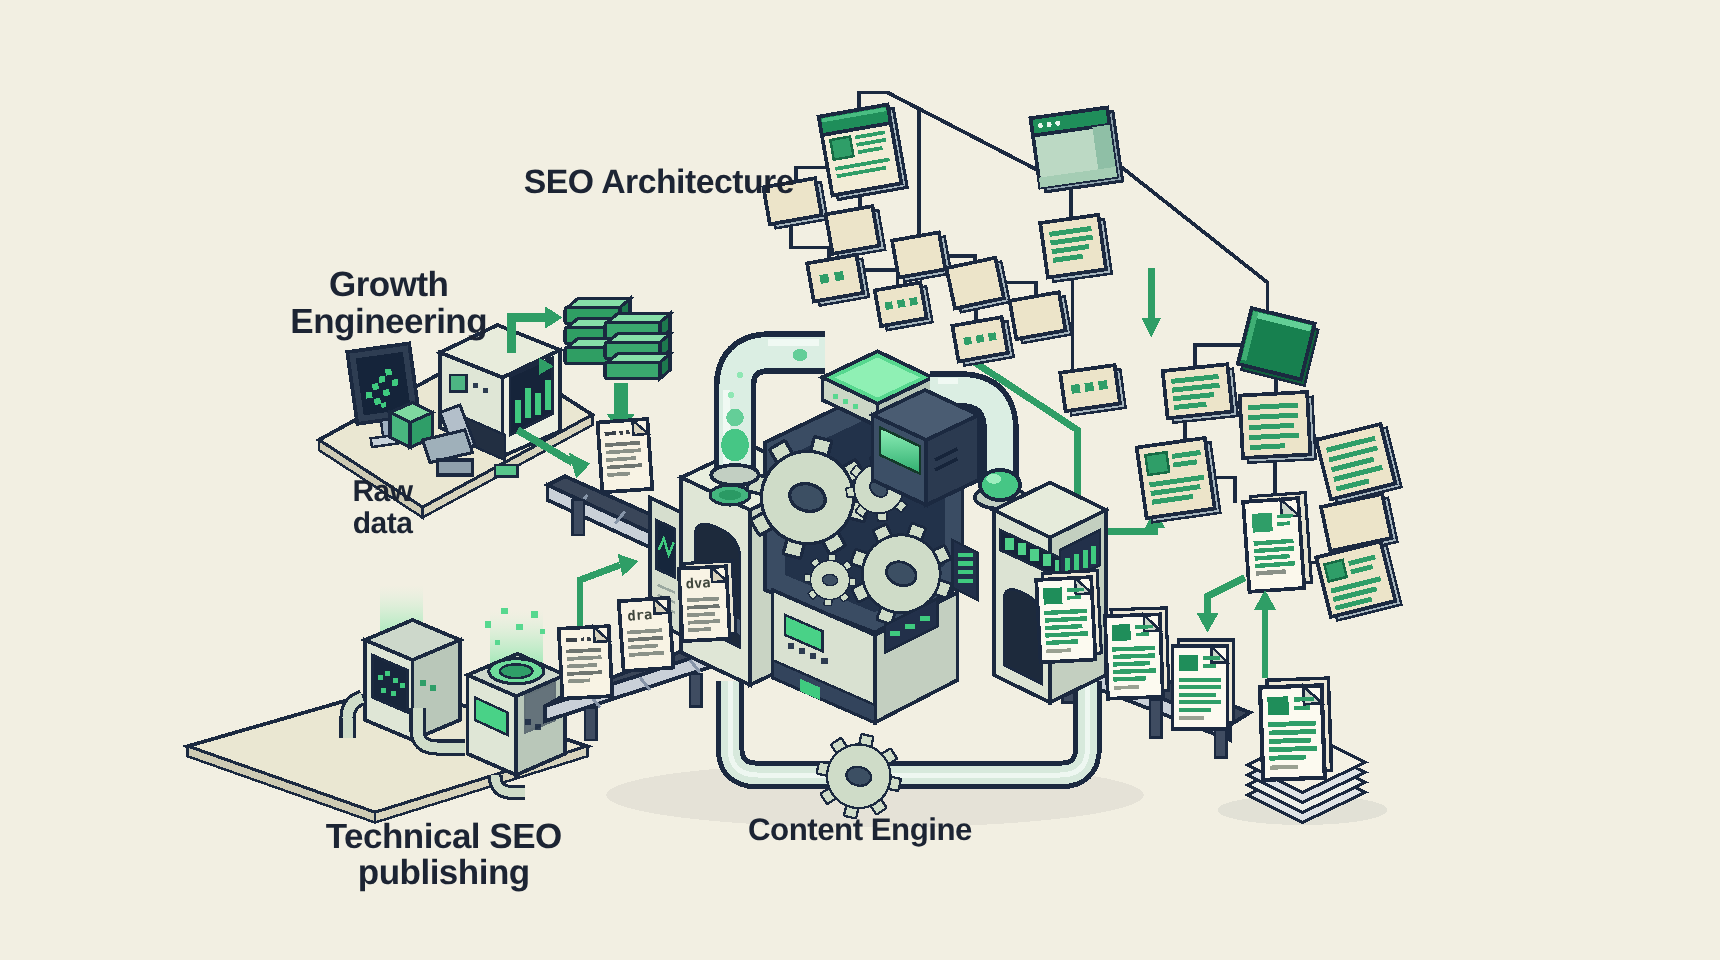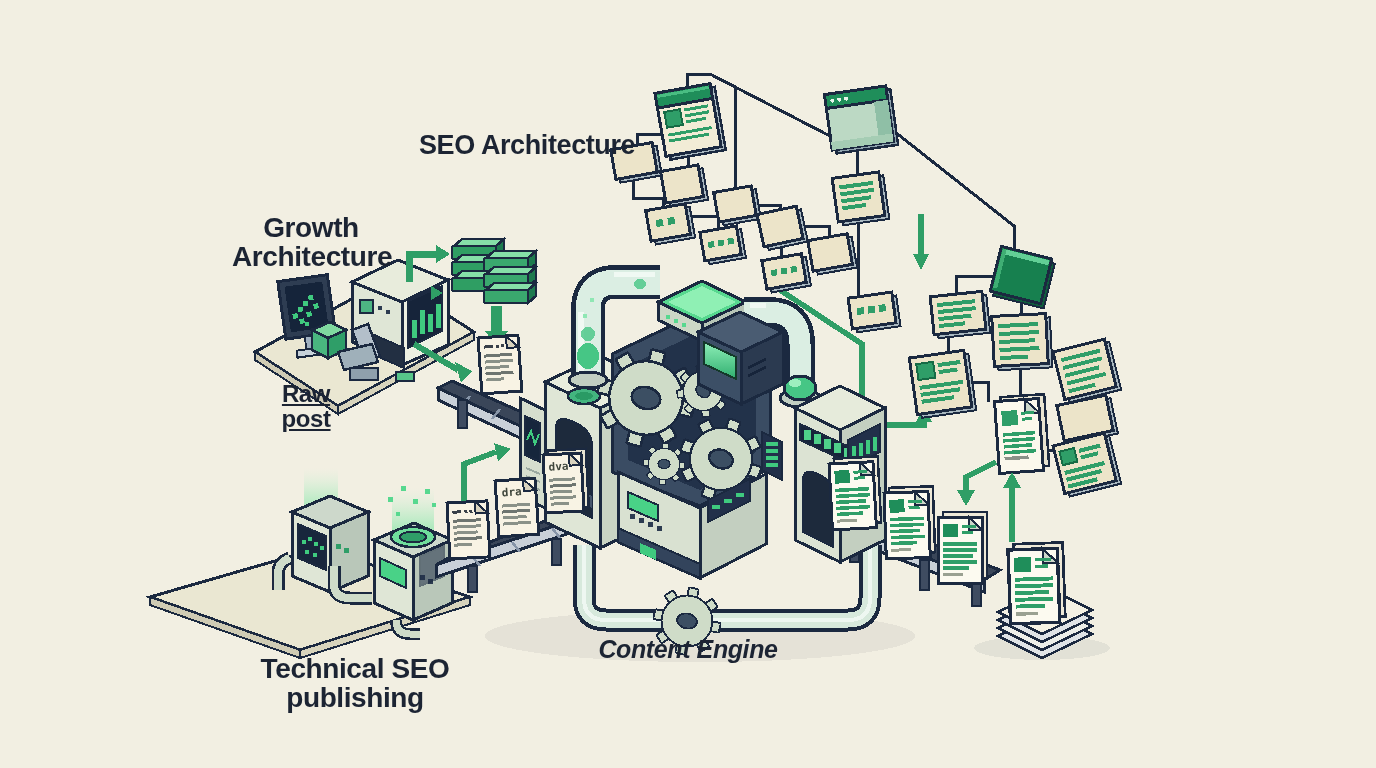--- a/index.html
+++ b/index.html
@@ -12,23 +12,23 @@
     font-family:"Liberation Sans",sans-serif;
   }
   svg.scene{position:absolute;left:0;top:0;shape-rendering:crispEdges;}
   .lbl{
     position:absolute;color:var(--text,#1c2433);font-weight:700;
     text-align:center;line-height:1.04;letter-spacing:-0.4px;white-space:nowrap;
   }
   .lbl span{display:block;}
   #lbl-seo{left:419px;top:95px;width:212px;font-size:27px;margin-top:36px;}
   #lbl-growth{left:232px;top:213px;width:158px;font-size:28px;}
-  #lbl-raw{left:258px;top:382px;width:96px;font-size:24px;text-decoration:underline;}
+  #lbl-raw{left:258px;top:382px;width:96px;font-size:24px;}
   #lbl-tech{left:256px;top:654px;width:198px;font-size:28px;}
-  #lbl-engine{left:588px;top:636px;width:200px;font-size:25px;font-style:italic;}
+  #lbl-engine{left:588px;top:651px;width:200px;font-size:25px;}
   #lbl-pub{left:960px;top:654px;width:172px;font-size:24px;}
   .docLabel{
     font-family:"DejaVu Sans Mono",monospace;font-weight:bold;font-size:11px;
     fill:#3f463c;
   }
 </style>
 </head>
 <body>
 
 <div class="stage">
@@ -654,25 +654,25 @@
       <use href="#gdoc"></use>
     </g>
   </g>
 </svg>
 
   <div class="lbl" id="lbl-seo">
     <span>SEO Architecture</span>
   </div>
   <div class="lbl" id="lbl-growth">
     <span>Growth</span>
-    <span>Architecture</span>
+    <span>Engineering</span>
   </div>
   <div class="lbl" id="lbl-raw">
     <span>Raw</span>
-    <span>post</span>
+    <span>data</span>
   </div>
   <div class="lbl" id="lbl-tech">
     <span>Technical SEO</span>
     <span>publishing</span>
   </div>
   <div class="lbl" id="lbl-engine">
     <span>Content Engine</span>
   </div>
   <div class="lbl" id="lbl-pub">
   </div>

